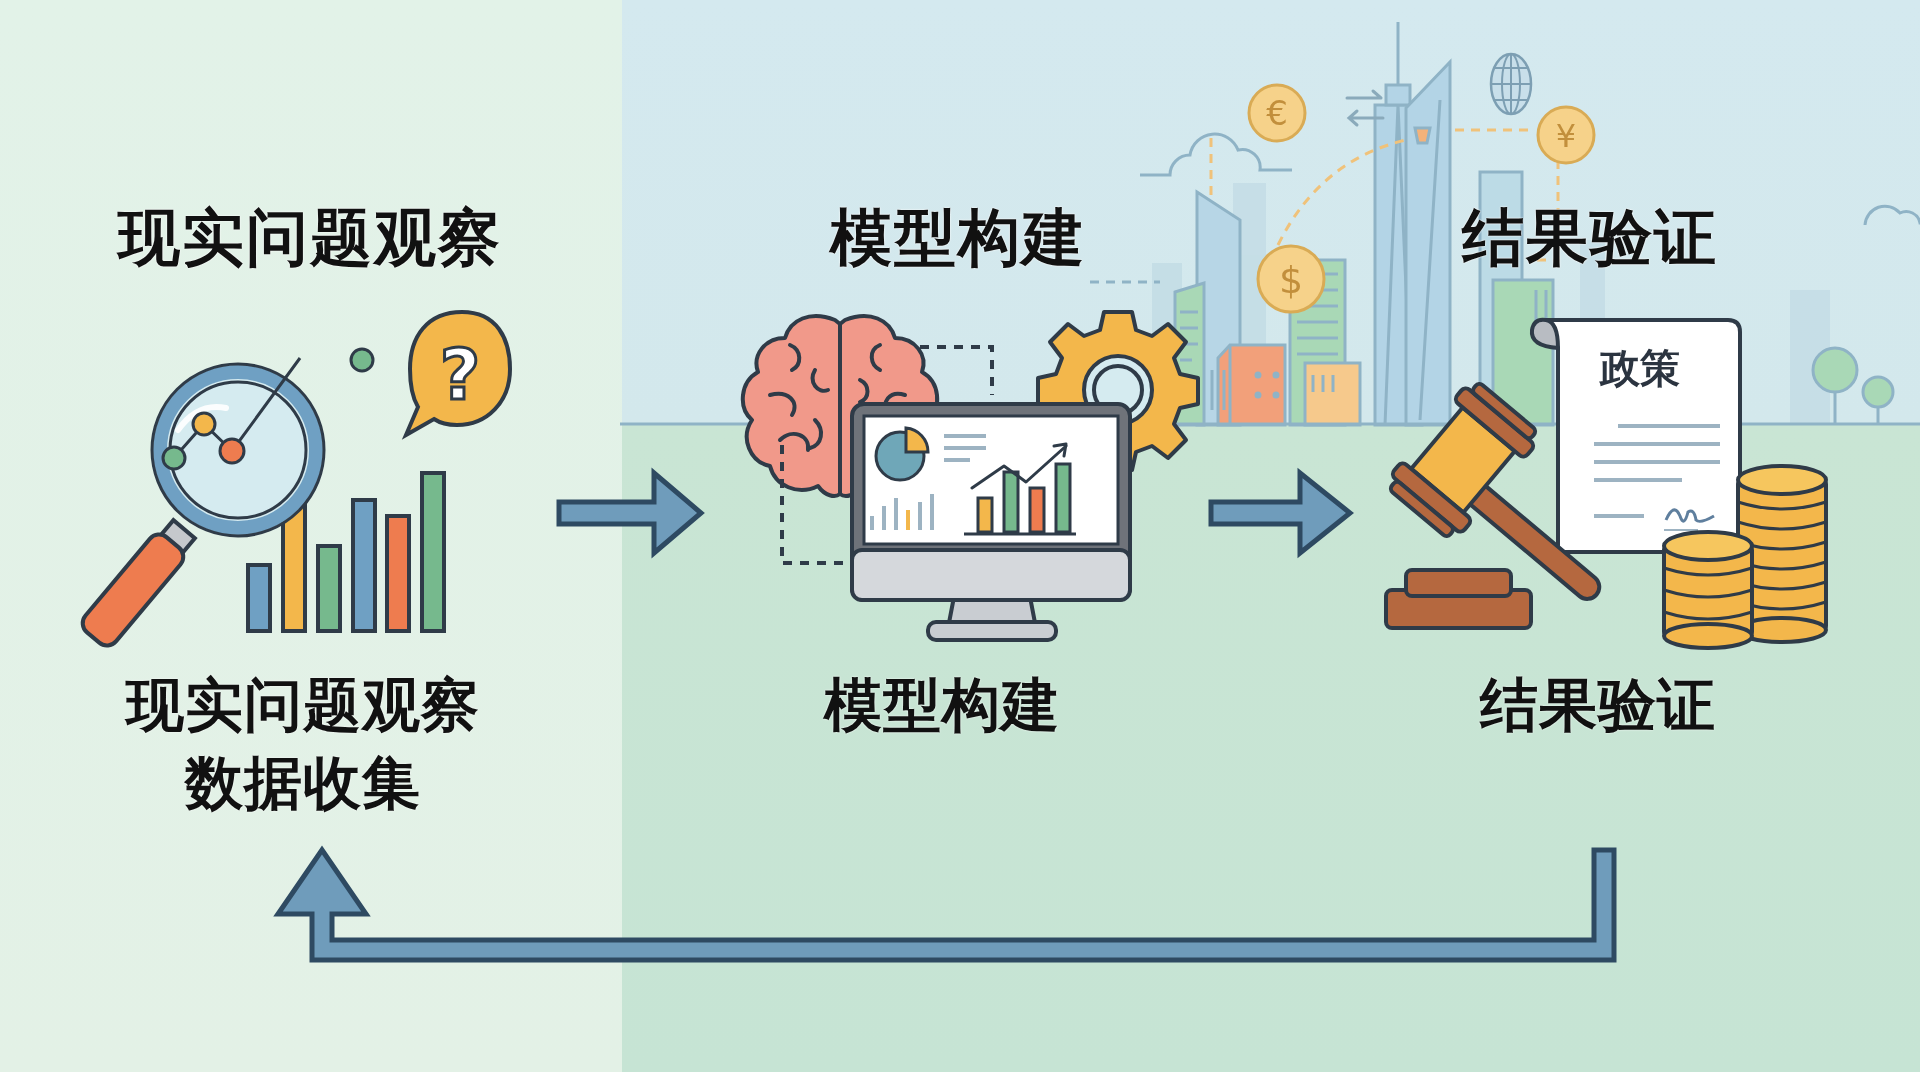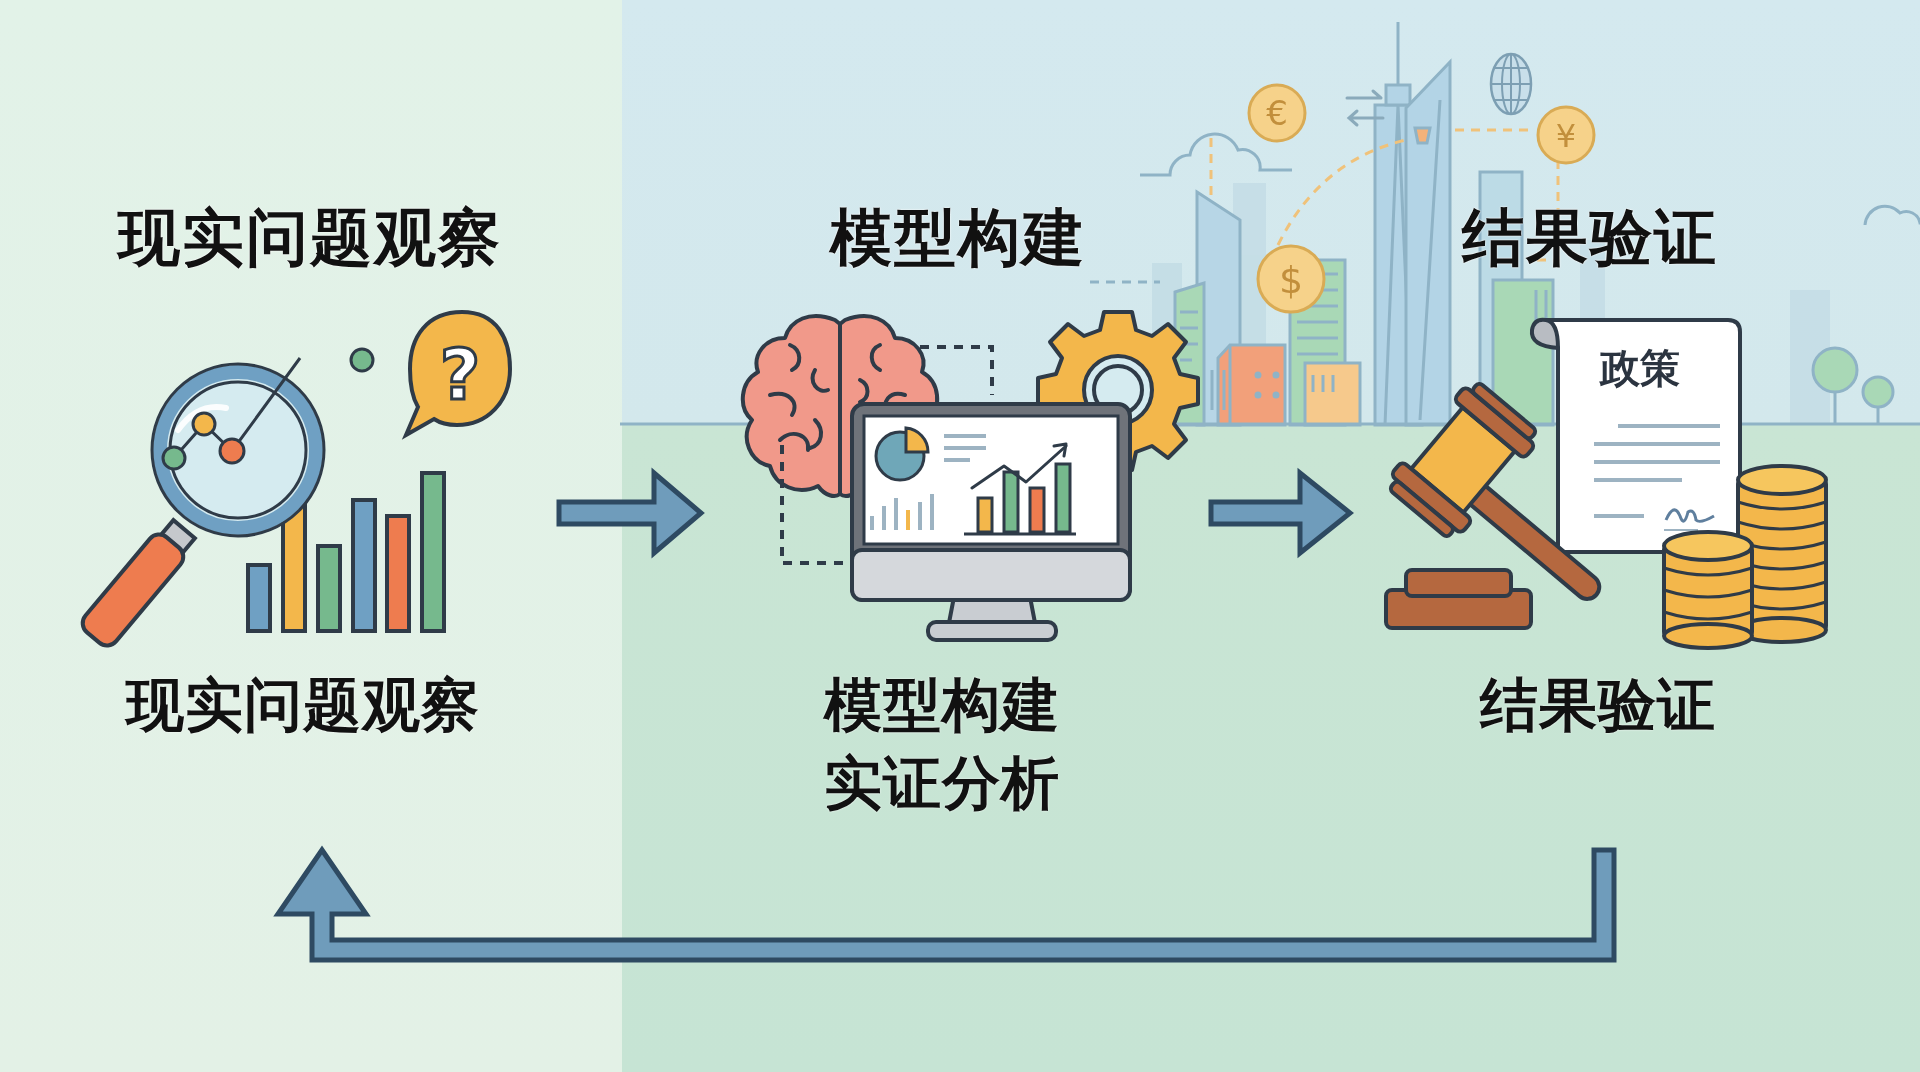--- a/index.html
+++ b/index.html
@@ -301,24 +301,24 @@
   </g>
   <g stroke="#2f3b48" stroke-width="3" fill="none">
     <path d="M4 108 Q48 122 92 108"></path>
       <path d="M4 130 Q48 144 92 130"></path>
       <path d="M4 152 Q48 166 92 152"></path>
   </g>
 </svg>
 
 <div class="caption" style="left:126px;top:666px;">
   <div>现实问题观察</div>
+  <div>数据收集</div>
 </div>
 <div class="caption" style="left:824px;top:666px;">
   <div>模型构建</div>
-  <div>实证分析</div>
 </div>
 <div class="caption" style="left:1480px;top:666px;">
   <div>结果验证</div>
 </div>
 
 <svg style="left:270px;top:848px;" width="1360" height="120" viewBox="0 0 1360 120">
   <path d="M1344 2 V112 H42 V66 H8 L52 2 L96 66 H62 V92 H1324 V2 Z" fill="#6f9cbb" stroke="#2e4a62" stroke-width="5" stroke-linejoin="miter"></path>
 </svg>
 
 </body></html>

